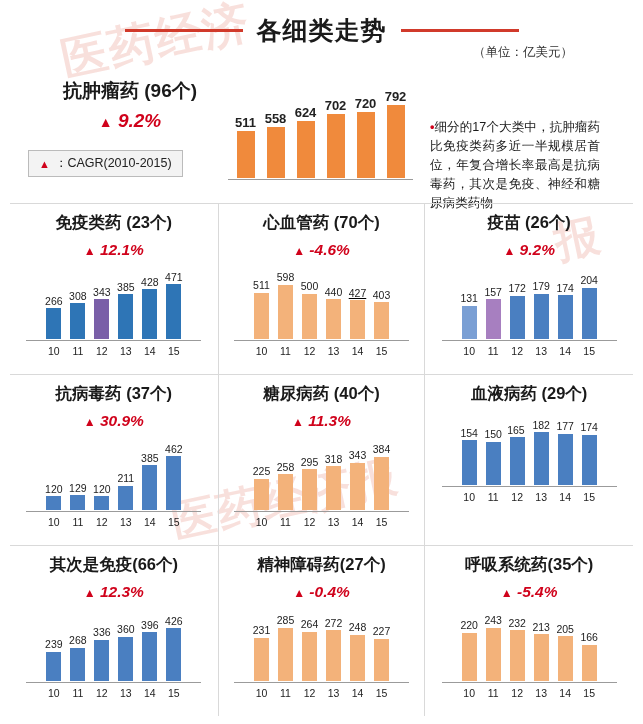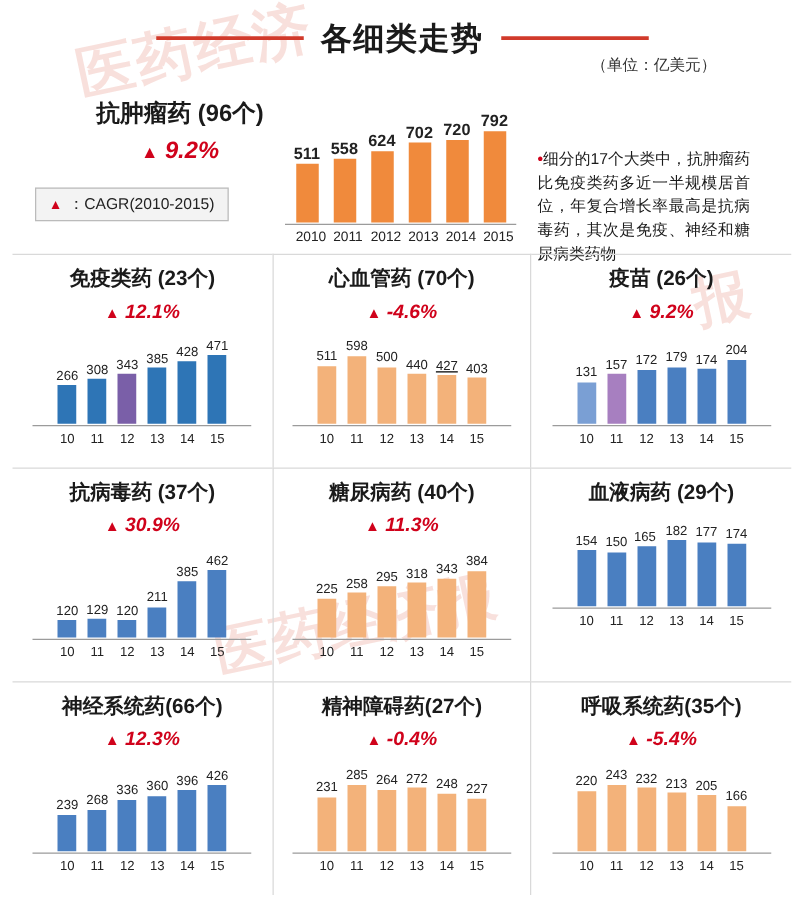--- a/index.html
+++ b/index.html
@@ -27,21 +27,21 @@
     padding:0 14px;font-family:"DejaVu Sans","Liberation Sans",sans-serif;
     letter-spacing:1px;
   }
   .unit{
     position:absolute;right:70px;top:44px;font-size:12.5px;color:#333;
   }
 
   
   .top{position:relative;height:150px;}
   .top-left{
-    position:absolute;left:54px;top:22px;width:180px;text-align:center;
+    position:absolute;left:40px;top:22px;width:180px;text-align:center;
   }
   .cat-title{font-size:19px;font-weight:bold;color:#1a1a1a;}
   .cagr{
     font-size:19px;font-weight:bold;color:#d0021b;font-style:italic;
     margin-top:6px;
   }
   .cagr .tri{font-style:normal;font-size:14px;}
   .legend{
     position:absolute;left:28px;top:94px;
     border:1px solid #bbb;background:#f3f3f3;
@@ -145,28 +145,20 @@
         <div class="bcol" style="width: 18px; margin-right: 12px;">
           <div class="bval">720</div>
           <div class="bar" style="height: 66.0706px; background: rgb(240, 138, 60);"></div>
         </div>
         <div class="bcol" style="width: 18px; margin-right: 0px;">
           <div class="bval">792</div>
           <div class="bar" style="height: 72.6776px; background: rgb(240, 138, 60);"></div>
         </div>
       </div>
     <div class="axis"></div>
-    <div class="labels" id="labs-antitumor">
-        <div class="lab" style="width: 18px; margin-right: 12px;">2010</div>
-        <div class="lab" style="width: 18px; margin-right: 12px;">2011</div>
-        <div class="lab" style="width: 18px; margin-right: 12px;">2012</div>
-        <div class="lab" style="width: 18px; margin-right: 12px;">2013</div>
-        <div class="lab" style="width: 18px; margin-right: 12px;">2014</div>
-        <div class="lab" style="width: 18px; margin-right: 0px;">2015</div>
-      </div>
   </div>
 
   <div class="top-note">
     <span class="dot">•</span><span>细分的17个大类中，抗肿瘤药比免疫类药多近一半规模居首位，年复合增长率最高是抗病毒药，其次是免疫、神经和糖尿病类药物</span>
   </div>
 </div>
 
 <div class="grid">
   <div class="cell c1">
     <div class="cell-title">免疫类药 (23个)</div>
@@ -409,21 +401,21 @@
           <div class="lab" style="width: 15px; margin-right: 9px;">11</div>
           <div class="lab" style="width: 15px; margin-right: 9px;">12</div>
           <div class="lab" style="width: 15px; margin-right: 9px;">13</div>
           <div class="lab" style="width: 15px; margin-right: 9px;">14</div>
           <div class="lab" style="width: 15px; margin-right: 0px;">15</div>
         </div>
       </div>
   </div>
 
   <div class="cell c7">
-    <div class="cell-title">神经系统药(66个)</div>
+    <div class="cell-title">其次是免疫(66个)</div>
     <div class="cell-cagr"><span class="tri">▲</span> <span>12.3%</span></div>
     <div class="chart" style="width: 175px; height: 98px;">
         <div class="bars">
           <div class="bcol" style="width: 15px; margin-right: 9px;">
             <div class="bval">239</div>
             <div class="bar" style="height: 29.4936px; background: rgb(74, 127, 193);"></div>
           </div>
           <div class="bcol" style="width: 15px; margin-right: 9px;">
             <div class="bval">268</div>
             <div class="bar" style="height: 33.0723px; background: rgb(74, 127, 193);"></div>

